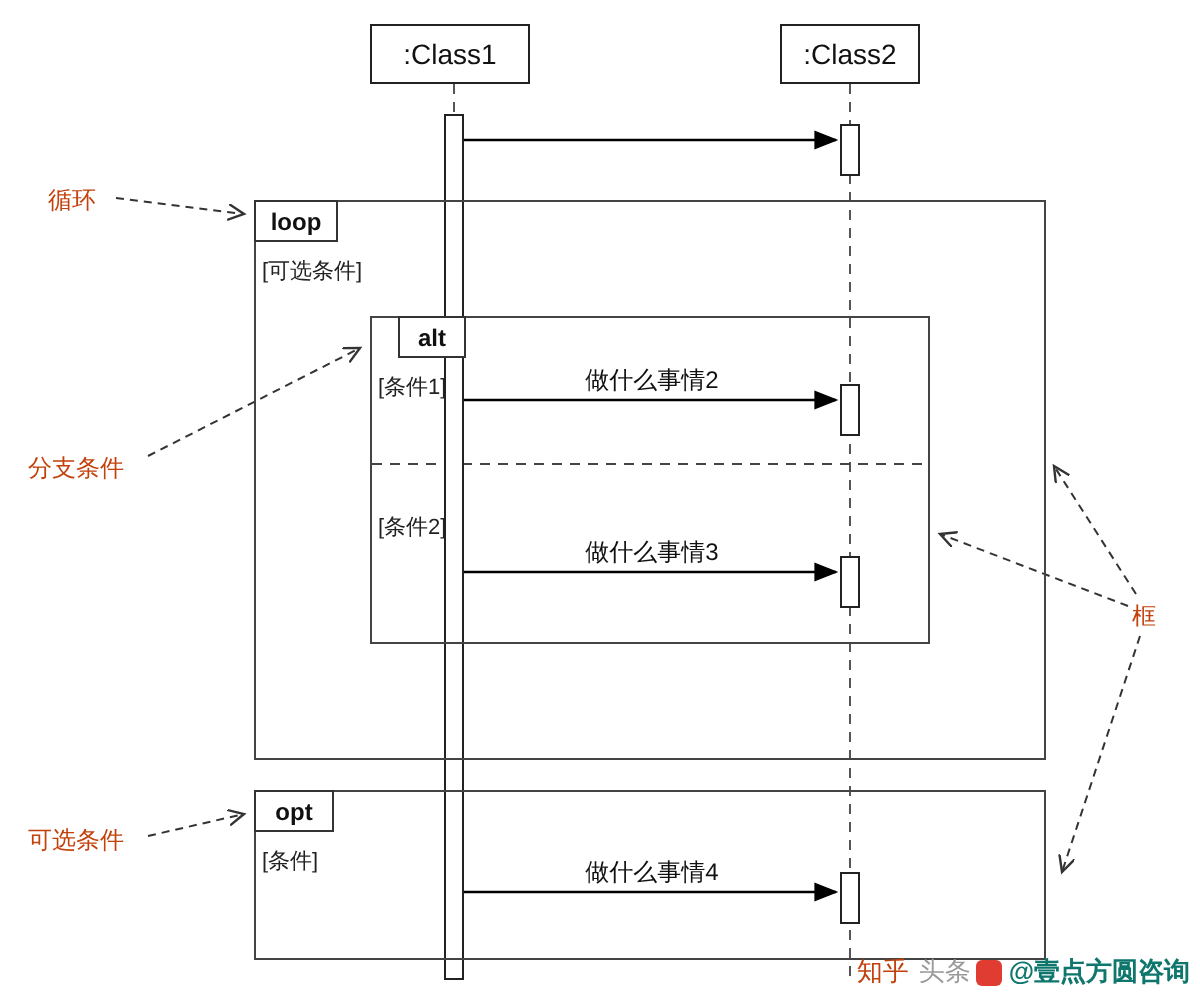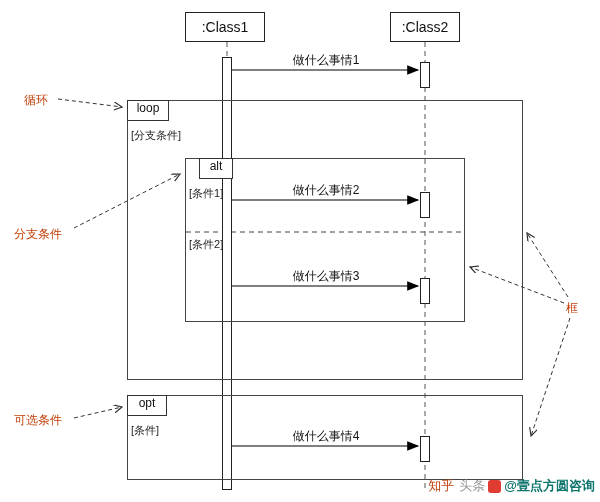--- a/index.html
+++ b/index.html
@@ -16,22 +16,22 @@
   .activation{
     position:absolute;width:10px;background:#fff;border:1.2px solid #222;
     box-sizing:border-box;z-index:2;
   }
   .frame{
     position:absolute;border:1.2px solid #444;background:transparent;
     box-sizing:border-box;z-index:2;
   }
   .frame-label{
     position:absolute;background:#fff;border:1.2px solid #333;z-index:4;
-    display:flex;align-items:flex-start;justify-content:center;
-    font-size:12px;font-weight:400;box-sizing:border-box;
+    display:flex;align-items:center;justify-content:center;
+    font-size:12px;font-weight:700;box-sizing:border-box;
   }
   .guard{
     position:absolute;font-size:11px;color:#222;z-index:4;white-space:nowrap;
   }
   .msg-label{
     position:absolute;width:160px;text-align:center;font-size:12px;
     color:#111;z-index:4;white-space:nowrap;
   }
   .note{
     position:absolute;font-size:12px;color:#c2410c;z-index:4;white-space:nowrap;font-family:Liberation Serif, serif;
@@ -92,36 +92,35 @@
   <div class="activation" style="left:222px;top:57px;height:433px;"></div>
   <div class="activation" style="left:420px;top:62px;height:26px;"></div>
   <div class="activation" style="left:420px;top:192px;height:26px;"></div>
   <div class="activation" style="left:420px;top:278px;height:26px;"></div>
   <div class="activation" style="left:420px;top:436px;height:26px;"></div>
 
   <div class="frame" style="left:127px;top:100px;width:396px;height:280px;"></div>
   <div class="frame-label" style="left:127px;top:100px;width:42px;height:21px;">
     <span>loop</span>
   </div>
-  <div class="guard" style="left:131px;top:128px;">[分支条件]</div>
+  <div class="guard" style="left:131px;top:128px;">[可选条件]</div>
 
   <div class="frame" style="left:185px;top:158px;width:280px;height:164px;"></div>
   <div class="frame-label" style="left:199px;top:158px;width:34px;height:21px;">
     <span>alt</span>
   </div>
   <div class="guard" style="left:189px;top:186px;">[条件1]</div>
-  <div class="guard" style="left:189px;top:237px;">[条件2]</div>
+  <div class="guard" style="left:189px;top:256px;">[条件2]</div>
 
   <div class="frame" style="left:127px;top:395px;width:396px;height:85px;"></div>
   <div class="frame-label" style="left:127px;top:395px;width:40px;height:21px;">
     <span>opt</span>
   </div>
   <div class="guard" style="left:131px;top:423px;">[条件]</div>
 
-  <div class="msg-label" style="left:246px;top:52px;">做什么事情1</div>
   <div class="msg-label" style="left:246px;top:182px;">做什么事情2</div>
   <div class="msg-label" style="left:246px;top:268px;text-align:center;">做什么事情3</div>
   <div class="msg-label" style="left:246px;top:428px;">做什么事情4</div>
 
   <div class="note" style="left:24px;top:92px;">循环</div>
   <div class="note" style="left:14px;top:226px;">分支条件</div>
   <div class="note" style="left:14px;top:412px;">可选条件</div>
   <div class="note" style="left:566px;top:300px;">框</div>
 
   <div class="watermark">

